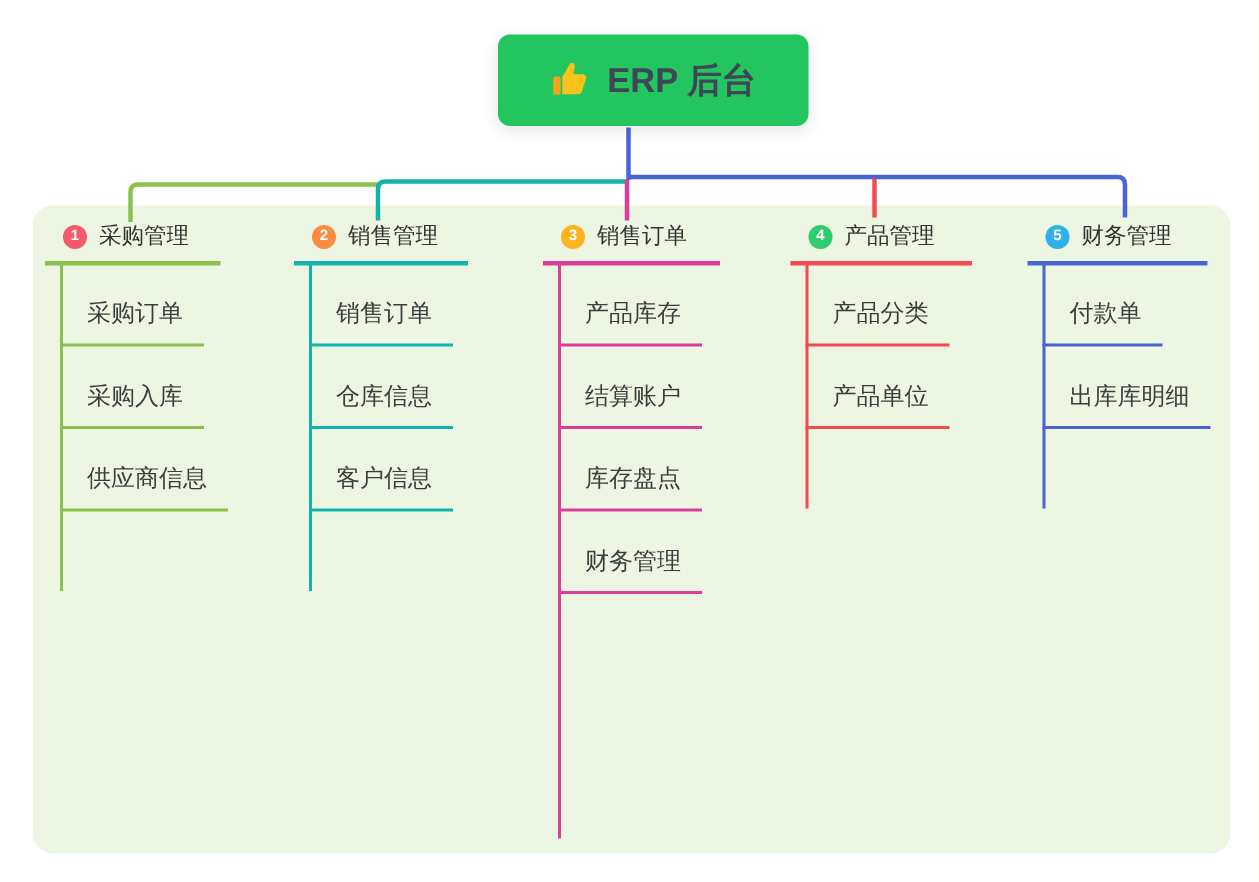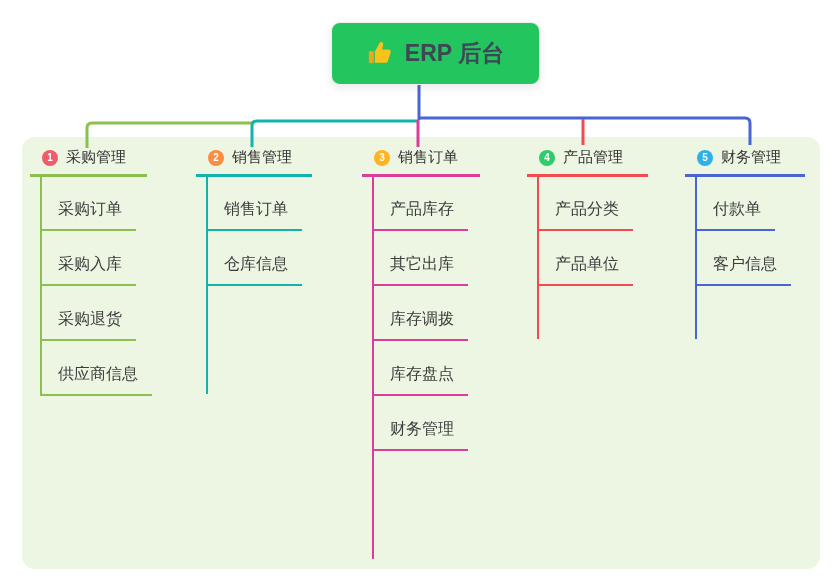--- a/index.html
+++ b/index.html
@@ -79,59 +79,56 @@
   </div>
   <div class="rail"></div>
   <div class="kids">
     <div class="kid">
         <span>采购订单</span>
       </div>
     <div class="kid">
         <span>采购入库</span>
       </div>
     <div class="kid">
-        <span>采购退货</span>
-      </div>
-    <div class="kid">
         <span>供应商信息</span>
       </div>
   </div>
 </div>
 
 <div class="branch b2">
   <div class="hdr">
     <span class="num">2</span>
     <span>销售管理</span>
   </div>
   <div class="rail"></div>
   <div class="kids">
     <div class="kid">
         <span>销售订单</span>
       </div>
     <div class="kid">
         <span>仓库信息</span>
       </div>
+    <div class="kid">
+        <span>客户信息</span>
+      </div>
   </div>
 </div>
 
 <div class="branch b3">
   <div class="hdr">
     <span class="num">3</span>
     <span>销售订单</span>
   </div>
   <div class="rail"></div>
   <div class="kids">
     <div class="kid">
         <span>产品库存</span>
       </div>
     <div class="kid">
-        <span>其它出库</span>
-      </div>
-    <div class="kid">
-        <span>库存调拨</span>
+        <span>结算账户</span>
       </div>
     <div class="kid">
         <span>库存盘点</span>
       </div>
     <div class="kid">
         <span>财务管理</span>
       </div>
   </div>
 </div>
 
@@ -155,16 +152,16 @@
   <div class="hdr">
     <span class="num">5</span>
     <span>财务管理</span>
   </div>
   <div class="rail"></div>
   <div class="kids">
     <div class="kid">
         <span>付款单</span>
       </div>
     <div class="kid">
-        <span>客户信息</span>
+        <span>出库库明细</span>
       </div>
   </div>
 </div>
 
 </body></html>

